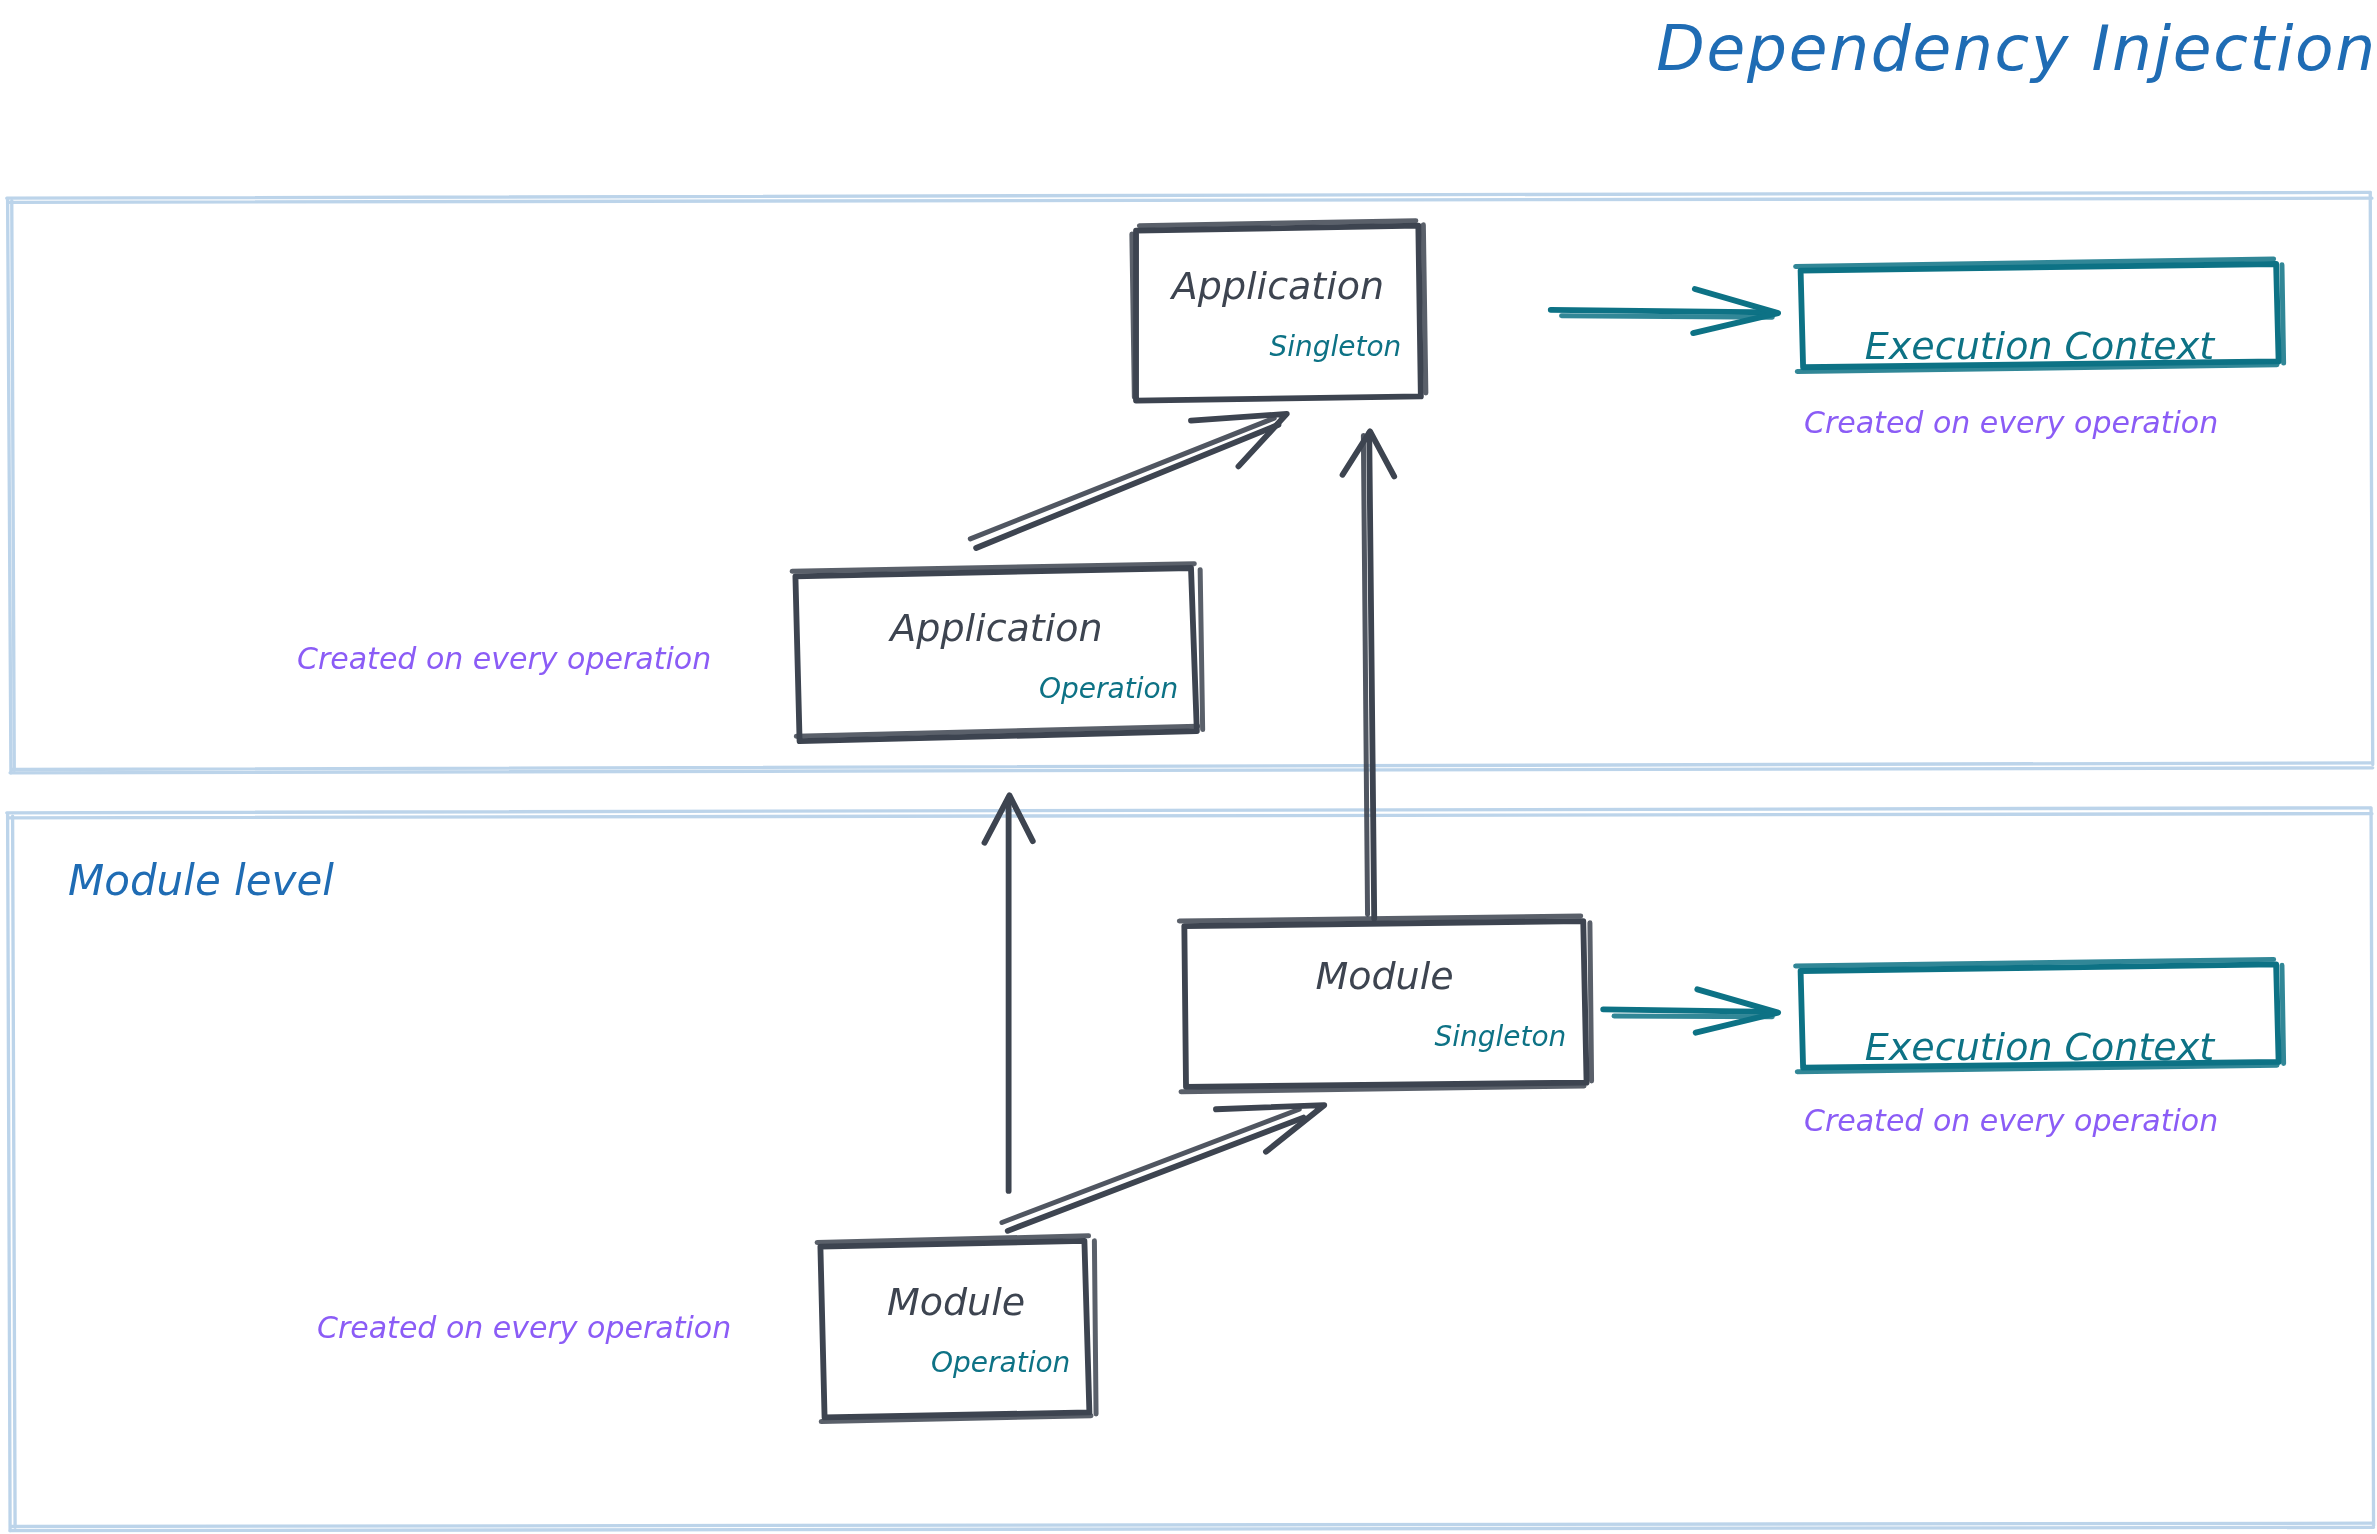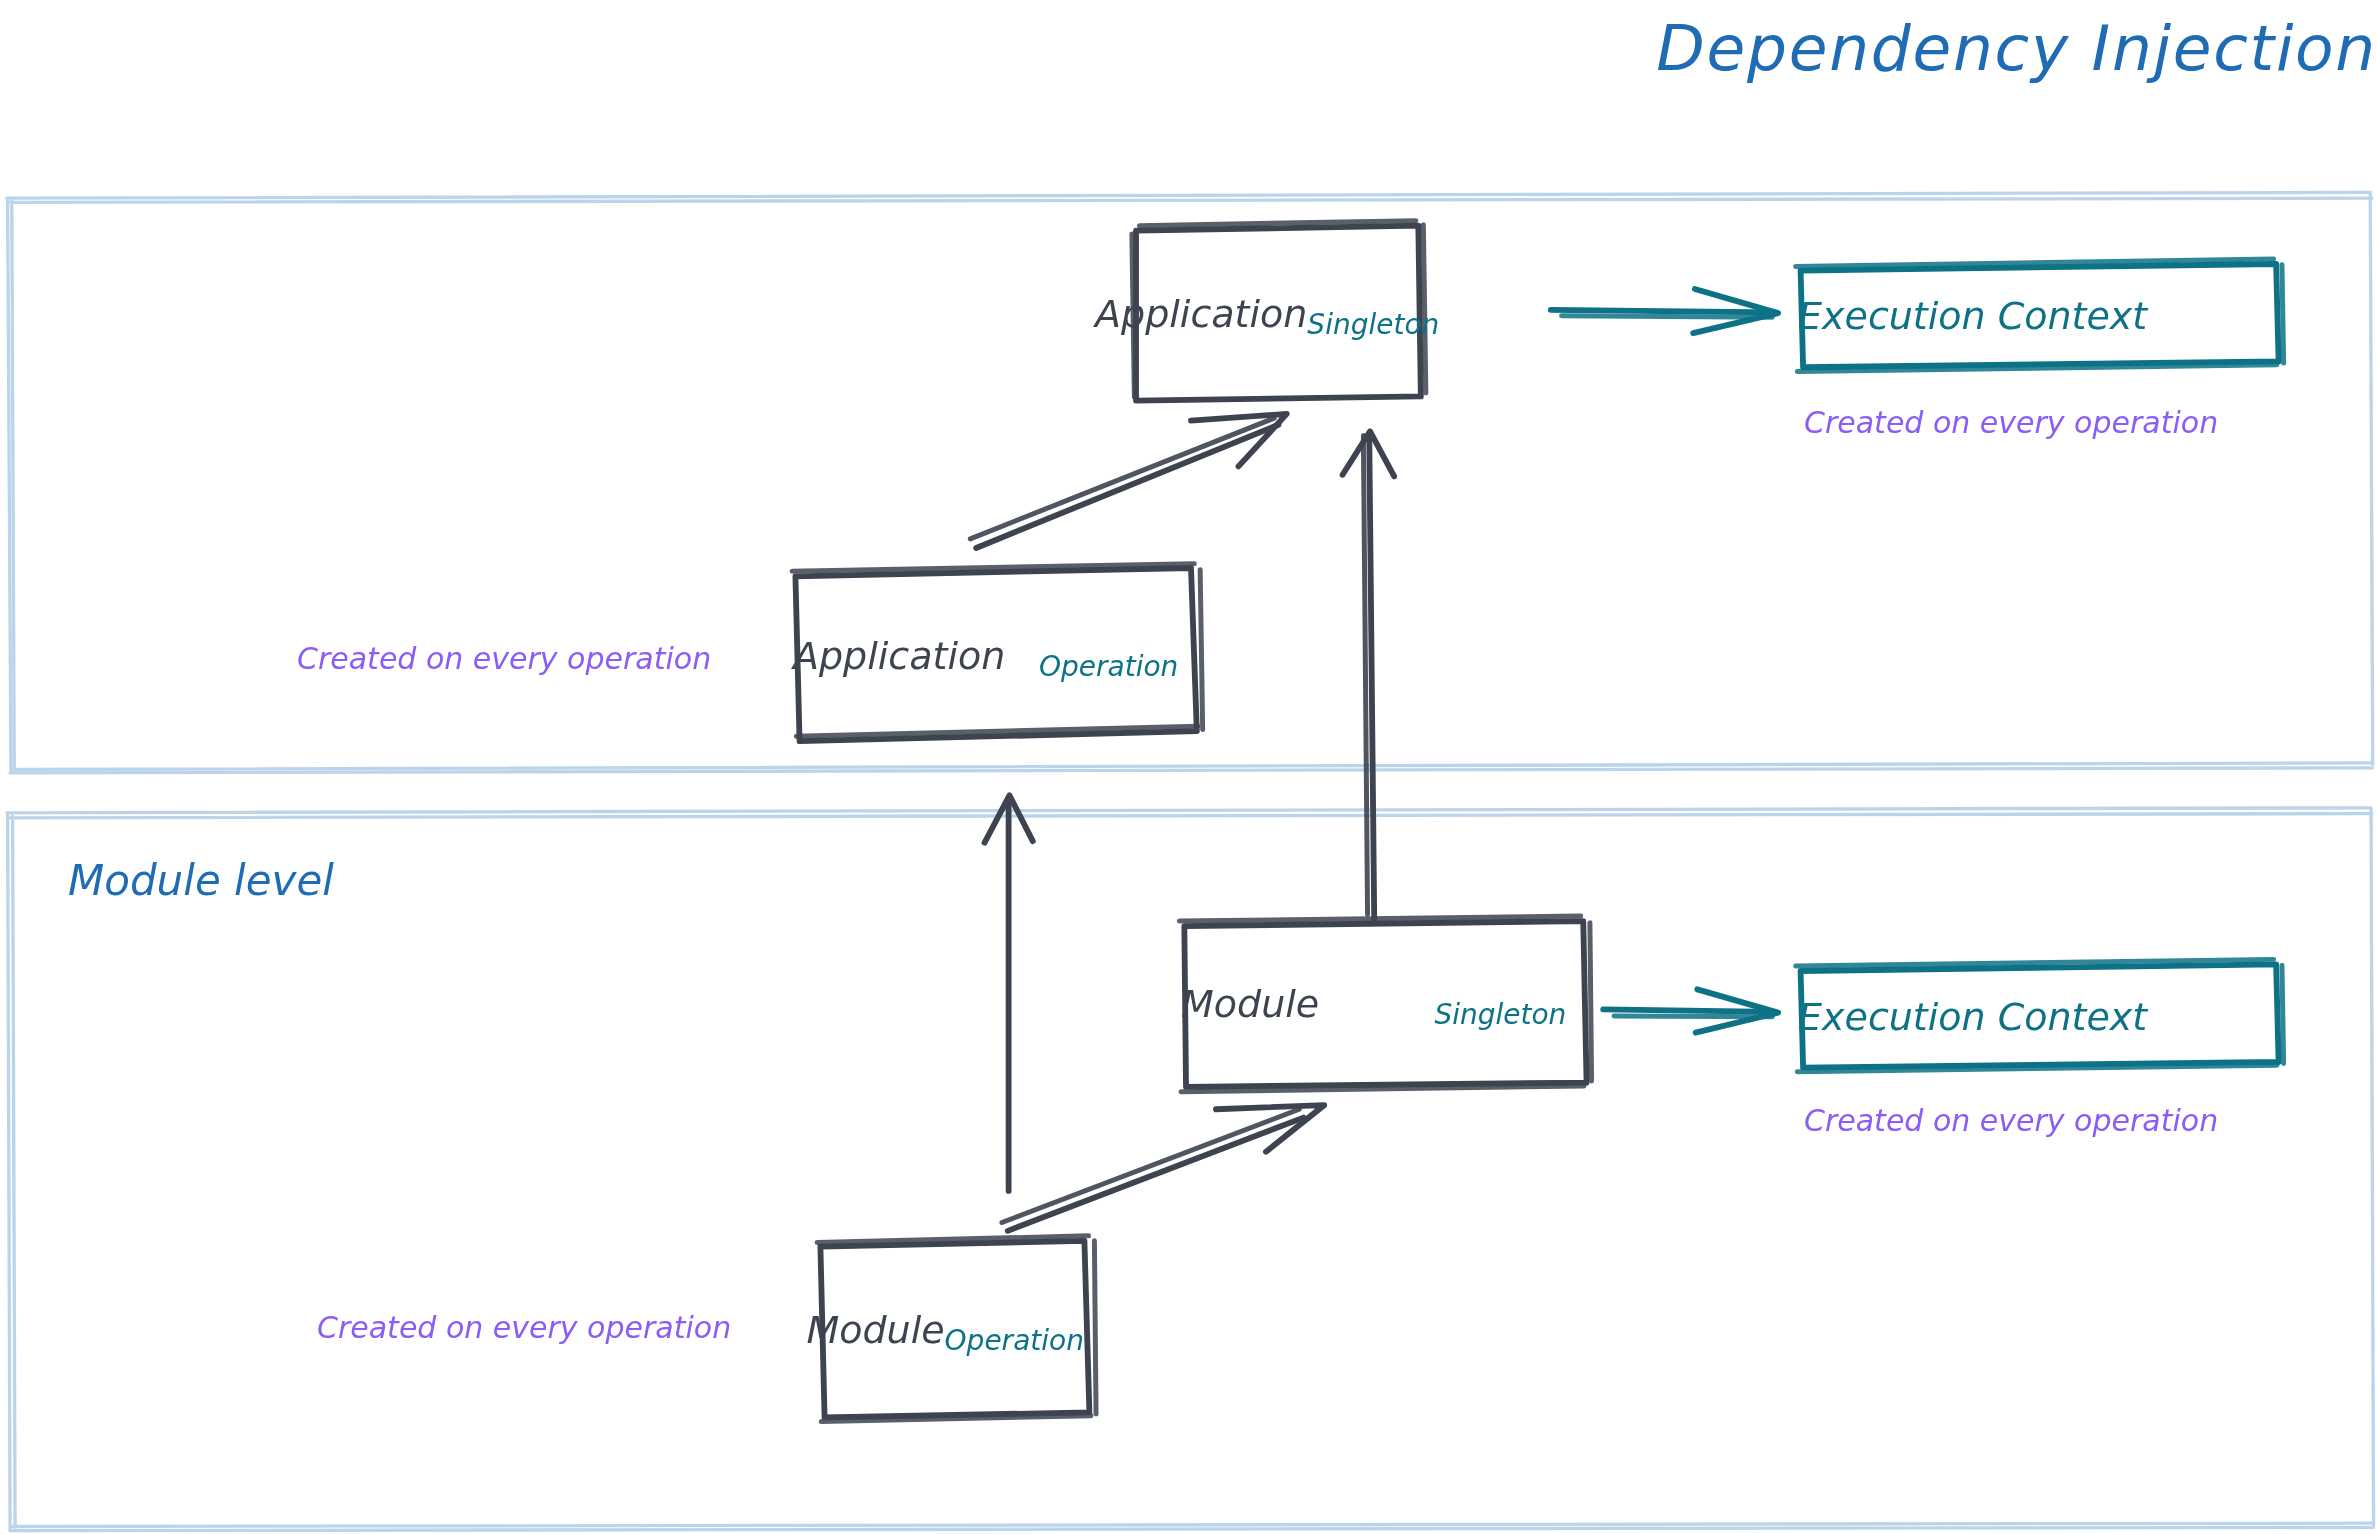--- a/index.html
+++ b/index.html
@@ -82,34 +82,34 @@
   .node {
     position: absolute;
   }
   .node .label-stack {
     position: absolute;
     left: 0;
     right: 0;
     top: 0;
     bottom: 0;
     display: flex;
-    flex-direction: row;
+    flex-direction: column;
     align-items: center;
     justify-content: center;
   }
   .node .scope-row {
     width: 100%;
     display: flex;
     justify-content: flex-end;
     padding-right: 21.7px;
     box-sizing: border-box;
     margin-top: 22px;
   }
   .ctx-box .label-stack {
-    justify-content: flex-start;
+    justify-content: flex-end;
     align-items: center;
   }
 </style>
 </head>
 <body>
 
 <div class="canvas">
 
   <div class="txt" id="title">Dependency Injection</div>
 

